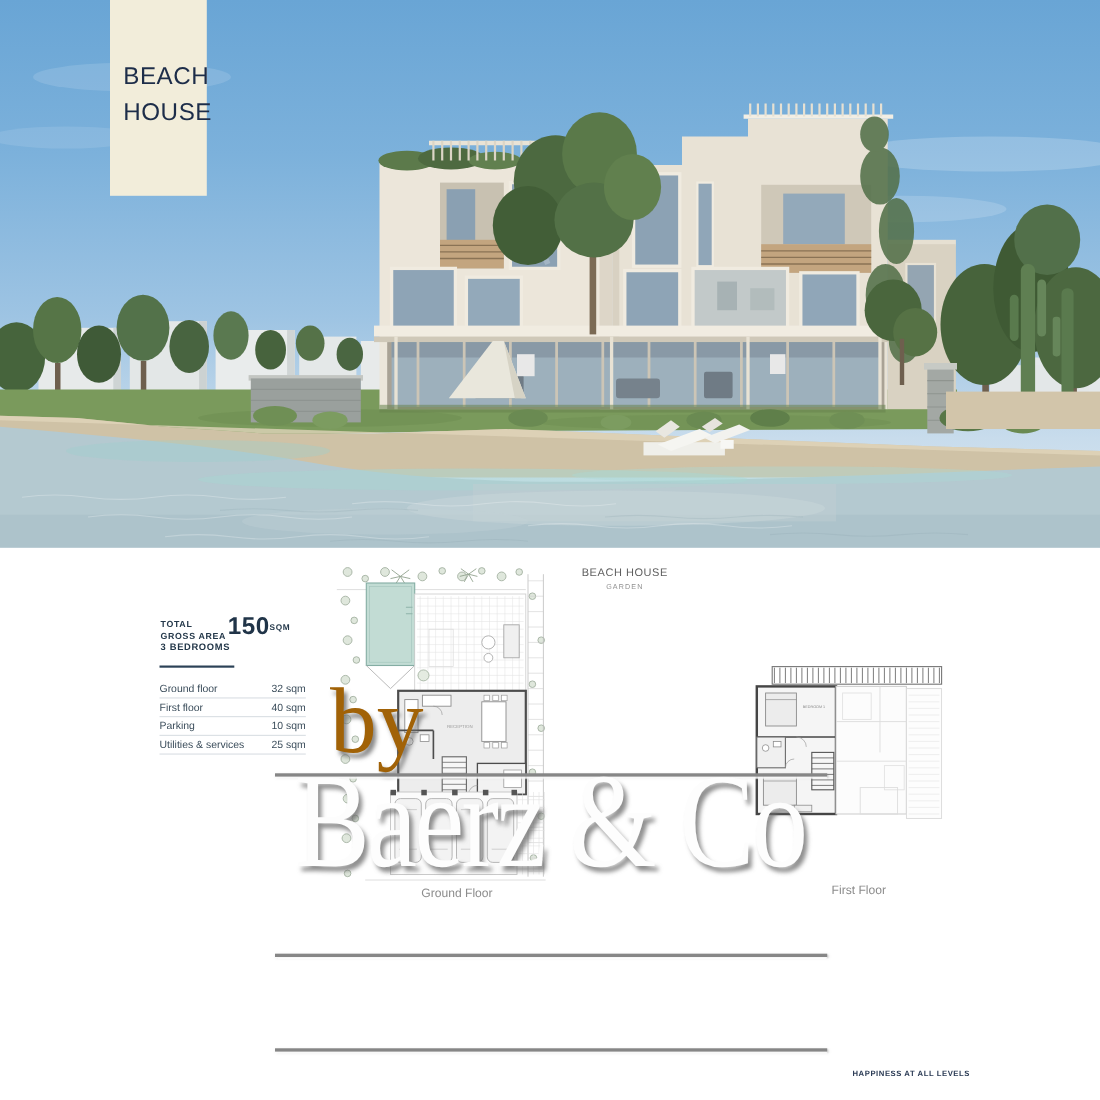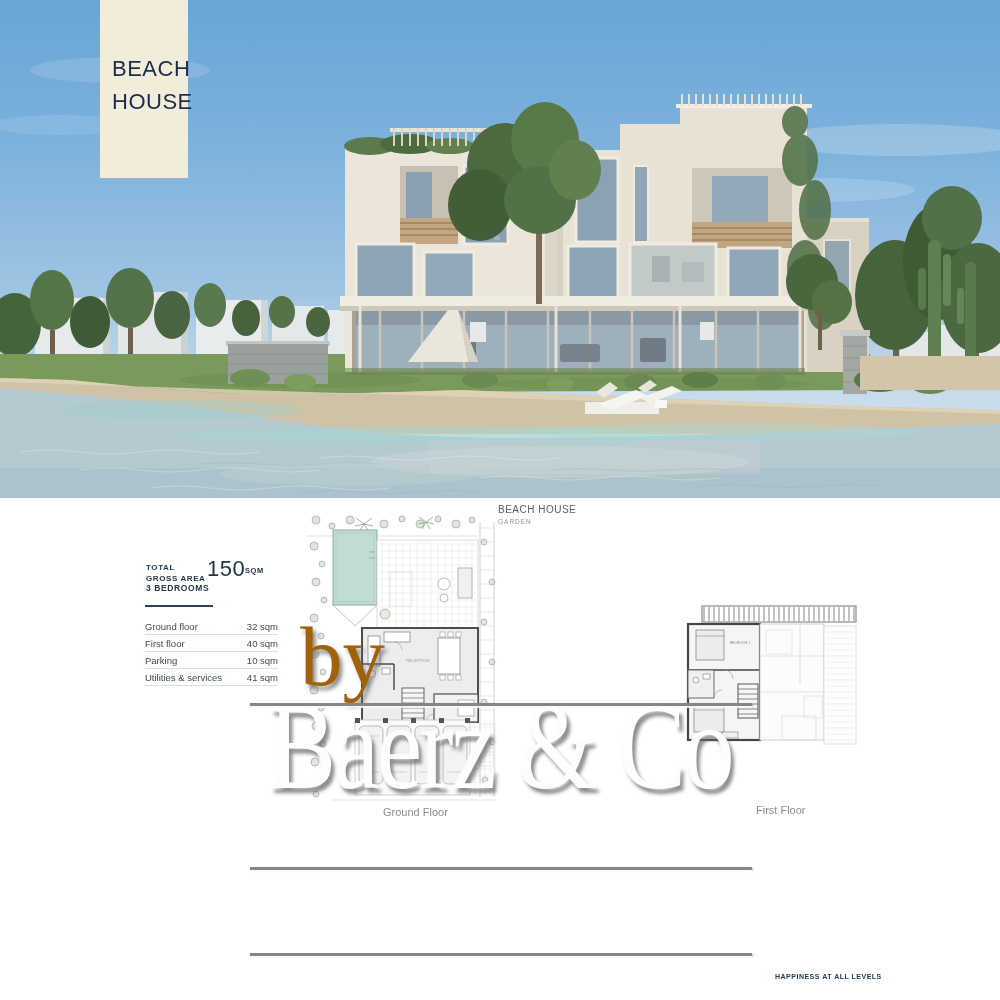--- a/index.html
+++ b/index.html
@@ -14,31 +14,31 @@
 
   
   .banner{left:100px;top:0;width:88px;height:178px;background:#f2edda;z-index:6;}
   .banner-text{left:112px;top:52px;z-index:7;color:#1d2d49;font-size:22px;font-weight:500;
     letter-spacing:.5px;line-height:33px;}
 
   
   .specs{left:145px;top:558px;width:133px;z-index:3;color:#33475a;}
   .spec-total-label{left:1px;top:4px;font-size:8px;font-weight:bold;letter-spacing:.6px;
     color:#24384a;line-height:11px;}
-  .spec-total-value{left:62px;top:-2px;font-size:22px;font-weight:normal;color:#203448;letter-spacing:.5px;}
+  .spec-total-value{left:62px;top:-2px;font-size:22px;font-weight:bold;color:#203448;letter-spacing:.5px;}
   .spec-total-unit{left:100px;top:8px;font-size:7.5px;font-weight:bold;color:#24384a;letter-spacing:.6px;}
   .spec-bedrooms{left:1px;top:25px;font-size:8.5px;font-weight:bold;color:#24384a;letter-spacing:.6px;}
   .spec-bedrooms-rule{left:0;top:47px;width:68px;height:2px;background:#2c4257;}
   .spec-rows{left:0;top:60px;width:133px;}
   .spec-row{display:flex;justify-content:space-between;align-items:center;height:16px;
     border-bottom:1px solid #d9dee3;font-size:9.5px;color:#3a4c5a;}
   .spec-row span{white-space:nowrap;}
 
   
-  .plan-title{left:498px;top:504px;width:140px;text-align:left;z-index:3;}
+  .plan-title{left:498px;top:516px;width:140px;text-align:center;z-index:3;}
   .plan-title .t1{font-size:10px;color:#5f5f5f;letter-spacing:.5px;}
   .plan-title .t2{font-size:6.5px;color:#909090;letter-spacing:1px;margin-top:3px;}
   .floor-label{font-size:11px;color:#8c8c8c;z-index:3;}
   .ground-label{left:383px;top:806px;}
   .first-label{left:756px;top:804px;}
   .plan-svg{z-index:2;}
 
   
   .wm{z-index:9;pointer-events:none;}
   .wm-by{left:300px;top:614px;font-family:"Liberation Serif",serif;font-size:85px;line-height:1;
@@ -286,21 +286,21 @@
       <div class="spec-row">
         <span>First floor</span>
         <span>40 sqm</span>
       </div>
       <div class="spec-row">
         <span>Parking</span>
         <span>10 sqm</span>
       </div>
       <div class="spec-row">
         <span>Utilities &amp; services</span>
-        <span>41 sqm</span>
+        <span>25 sqm</span>
       </div>
     </div>
   </div>
 
   <div class="abs plan-title">
     <div class="t1">BEACH HOUSE</div>
     <div class="t2">GARDEN</div>
   </div>
   <div class="abs floor-label ground-label">Ground Floor</div>
   <div class="abs floor-label first-label">First Floor</div>

